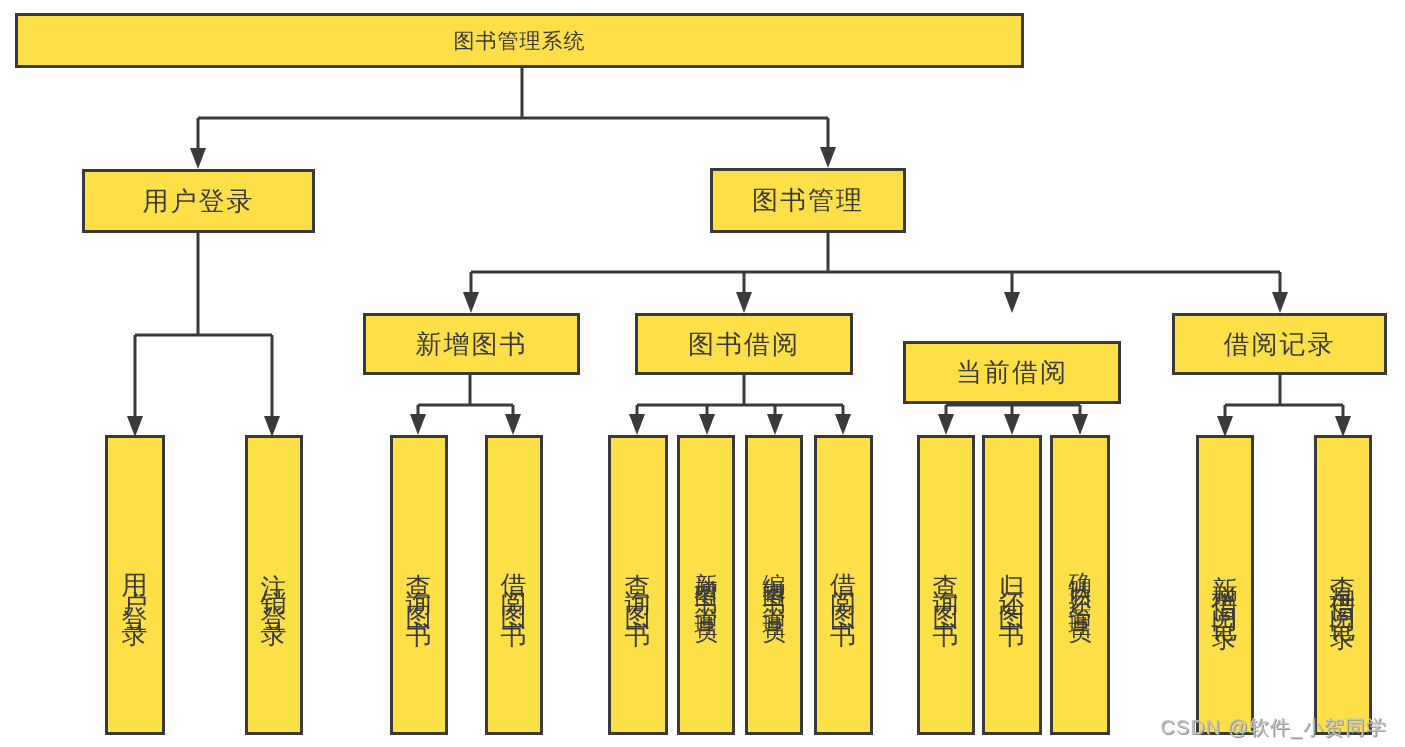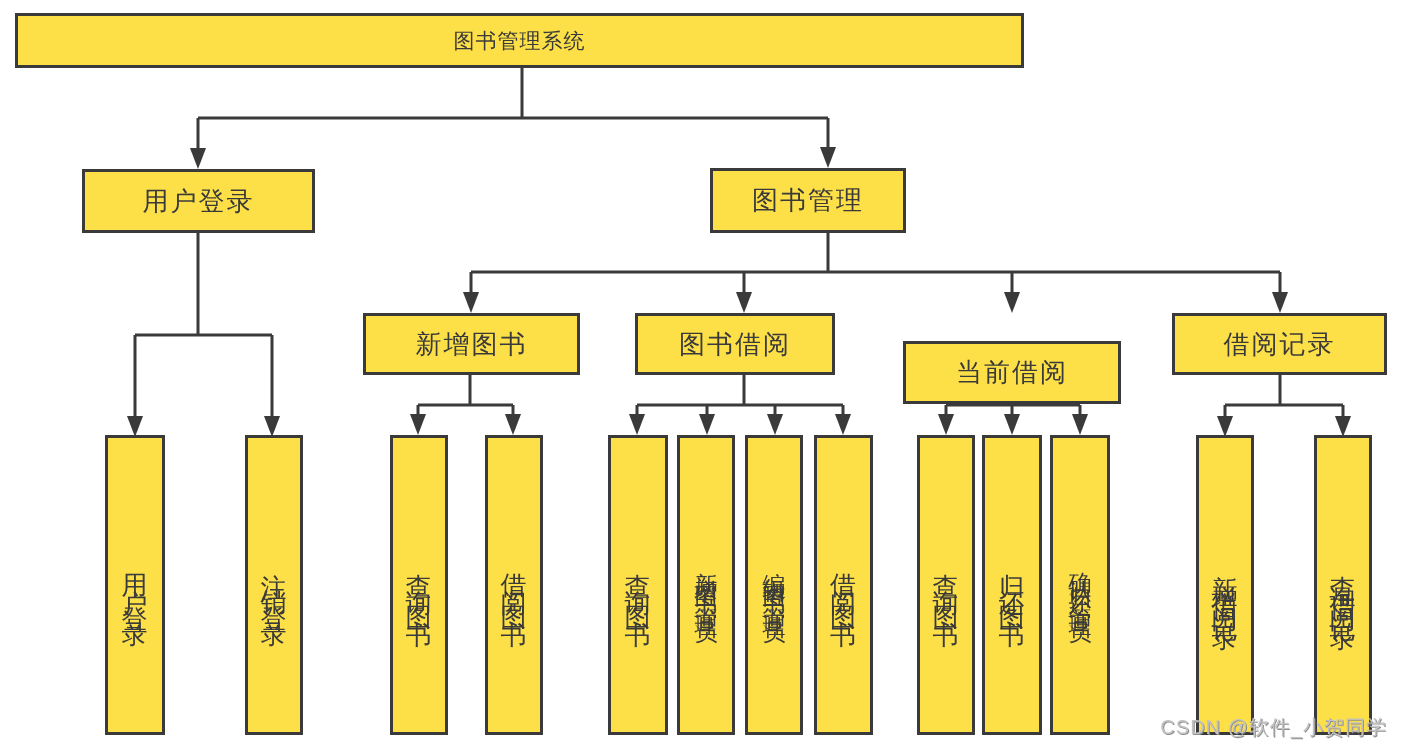--- a/index.html
+++ b/index.html
@@ -70,21 +70,21 @@
   <div class="node hnode" style="left:82px; top:169px; width:233px; height:64px;">
     <span>用户登录</span>
   </div>
   <div class="node hnode" style="left:710px; top:168px; width:196px; height:65px;">
     <span>图书管理</span>
   </div>
 
   <div class="node hnode" style="left:363px; top:313px; width:217px; height:62px;">
     <span>新增图书</span>
   </div>
-  <div class="node hnode" style="left:635px; top:313px; width:200px; height:62px;justify-content:center;">
+  <div class="node hnode" style="left:635px; top:313px; width:218px; height:62px;justify-content:center;">
     <span>图书借阅</span>
   </div>
   <div class="node hnode" style="left:903px; top:313px; width:218px; height:63px;margin-top:28px;">
     <span>当前借阅</span>
   </div>
   <div class="node hnode" style="left:1172px; top:313px; width:215px; height:62px;">
     <span>借阅记录</span>
   </div>
 
   <div class="node vnode" style="left:105px; top:435px; width:60px; height:300px;">

